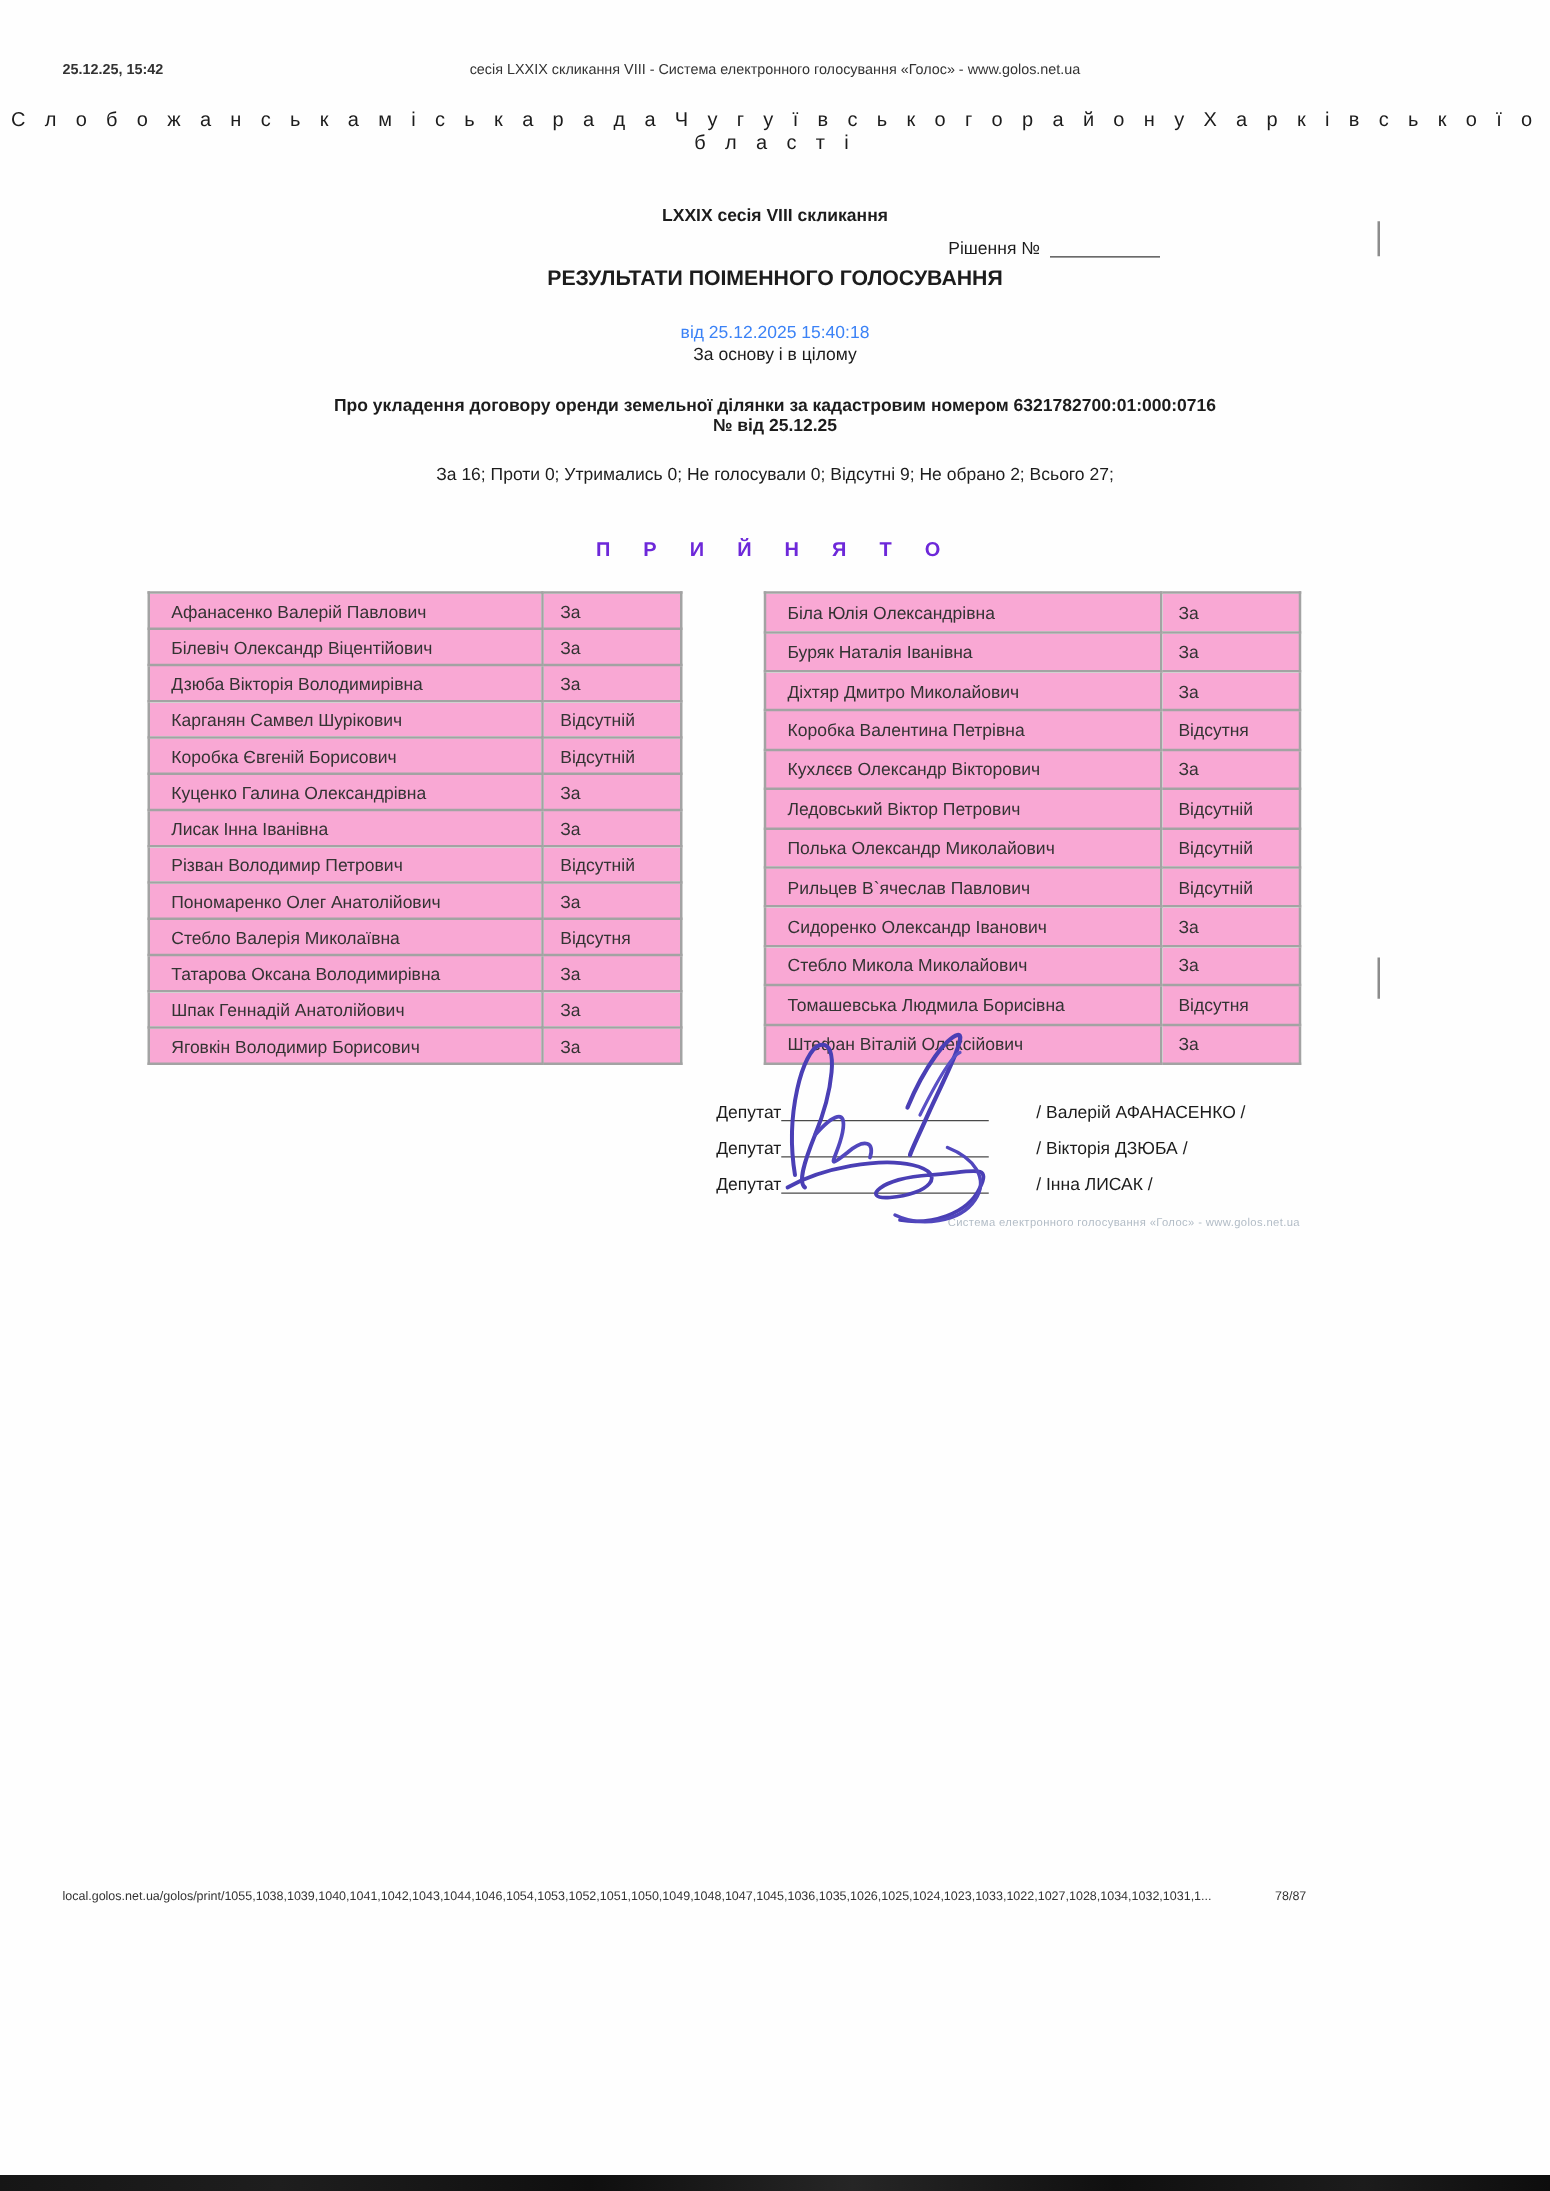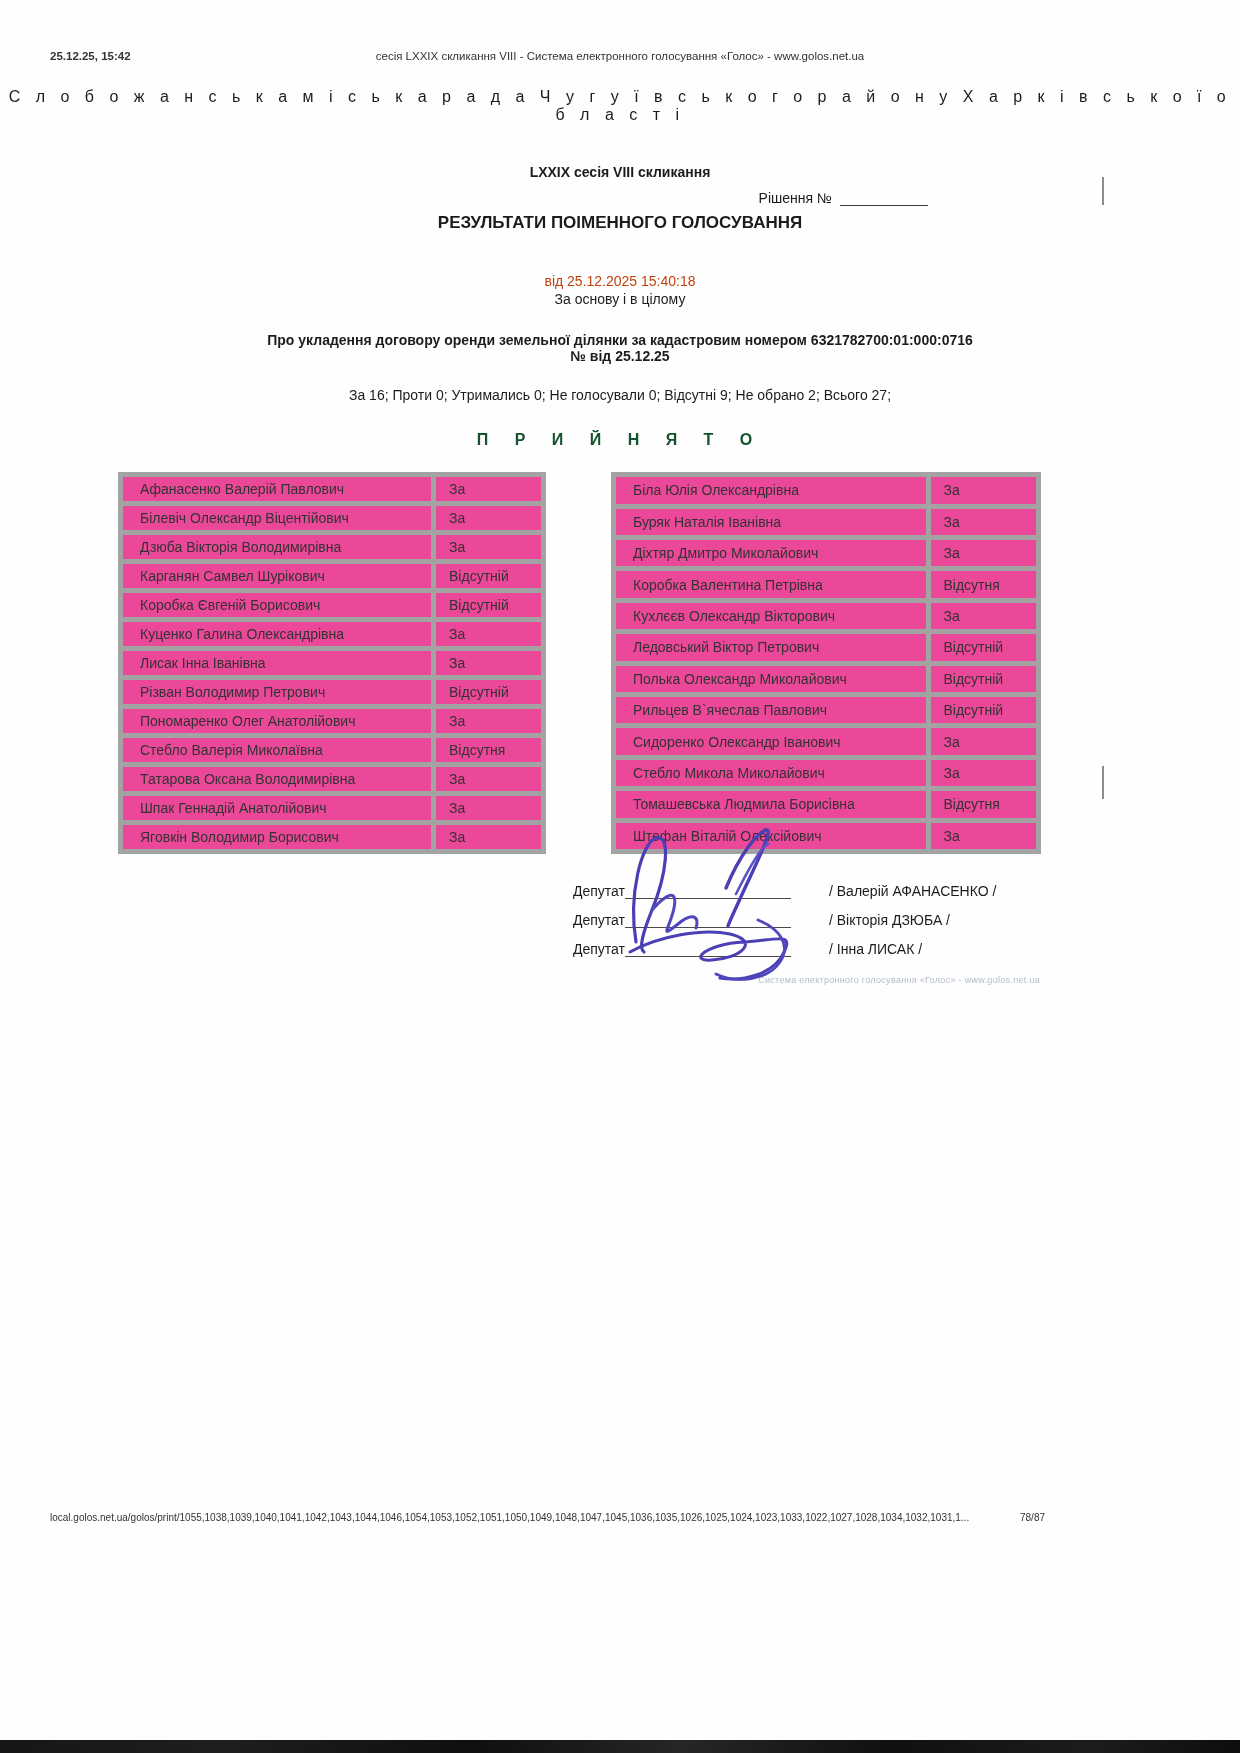--- a/index.html
+++ b/index.html
@@ -20,38 +20,38 @@
 
   .council-title { text-align: center; font-size: 16px; letter-spacing: 5.5px; color: #1c1c1c; }
 
   .session-line { margin-top: 40px; text-align: center; font-weight: bold; font-size: 14px; color: #1c1c1c; }
 
   .decision-line { margin-top: 10px; display: flex; justify-content: flex-end; padding-right: 312px; font-size: 14px; color: #1c1c1c; align-items: flex-end; }
   .decision-line .blank { display: inline-block; width: 88px; border-bottom: 1.5px solid #3a3a3a; height: 14px; margin-left: 8px; }
 
   .results-title { margin-top: 7px; text-align: center; font-weight: bold; font-size: 17px; color: #1c1c1c; }
 
-  .vote-datetime { margin-top: 40px; text-align: center; font-size: 14px; color: #c2410c; }
+  .vote-datetime { margin-top: 24px; text-align: center; font-size: 14px; color: #3b82f6; }
   .vote-basis { margin-top: 2px; text-align: center; font-size: 14px; color: #1c1c1c; }
 
   .subject { margin-top: 25px; text-align: center; font-weight: bold; font-size: 14px; color: #1c1c1c; line-height: 1.15; }
   .subject-num { text-align: center; font-weight: bold; font-size: 14px; color: #1c1c1c; }
 
   .tally { margin-top: 23px; text-align: center; font-size: 14px; color: #1c1c1c; }
 
-  .status { margin-top: 28px; text-align: center; font-weight: bold; font-size: 16px; letter-spacing: 11px; color: #14532d; }
+  .status { margin-top: 45px; text-align: center; font-weight: bold; font-size: 16px; letter-spacing: 11px; color: #6d28d9; }
 
   .tables { margin-top: 23px; display: flex; padding-left: 118px; }
   .vote-table { border-collapse: collapse; table-layout: fixed; }
   .vote-table.left  { width: 428px; margin-right: 65px; }
   .vote-table.right { width: 430px; }
   .vote-table td {
-    border: 5px solid #a3a3a3;
+    border: 2px solid #a3a3a3;
     height: 29px; font-size: 14px; color: #333;
-    padding: 2px 4px 2px 17px; background: #ec4899;
+    padding: 2px 4px 2px 17px; background: #f9a8d4;
     white-space: nowrap; overflow: hidden;
   }
   .vote-table td.vote { padding-left: 13px; }
   .vote-table col.c-name { width: 74%; }
   .vote-table col.c-vote { width: 26%; }
 
   .signatures { position: relative; margin-top: 16px; padding-left: 532px; text-align: right; }
   .sig-row { display: flex; align-items: flex-end; height: 29px; font-size: 14px; color: #1c1c1c; }
   .sig-label { width: 93px; }
   .sig-line { width: 166px; border-bottom: 1.3px solid #4a4a4a; height: 18px; margin-right: 38px; }

